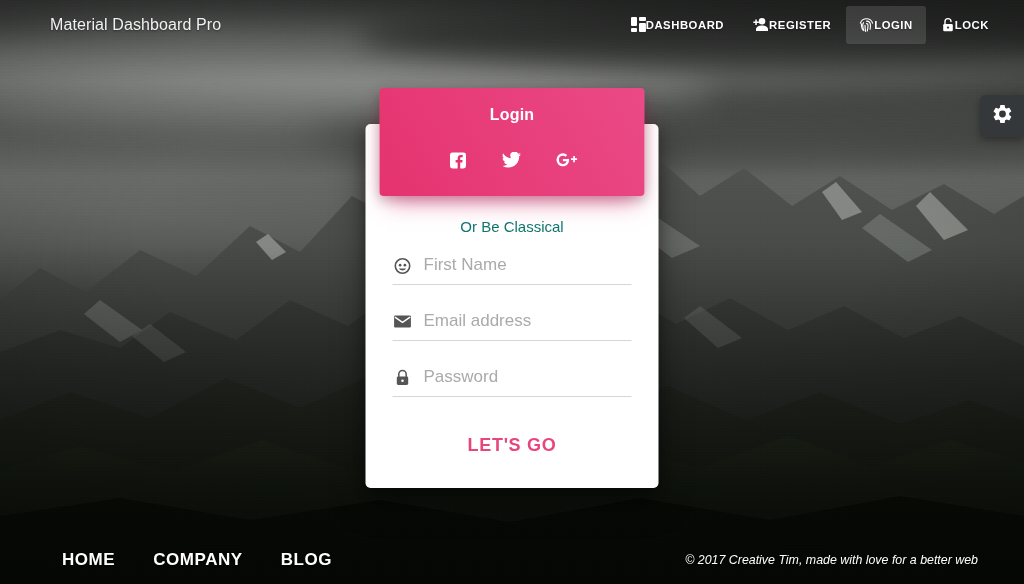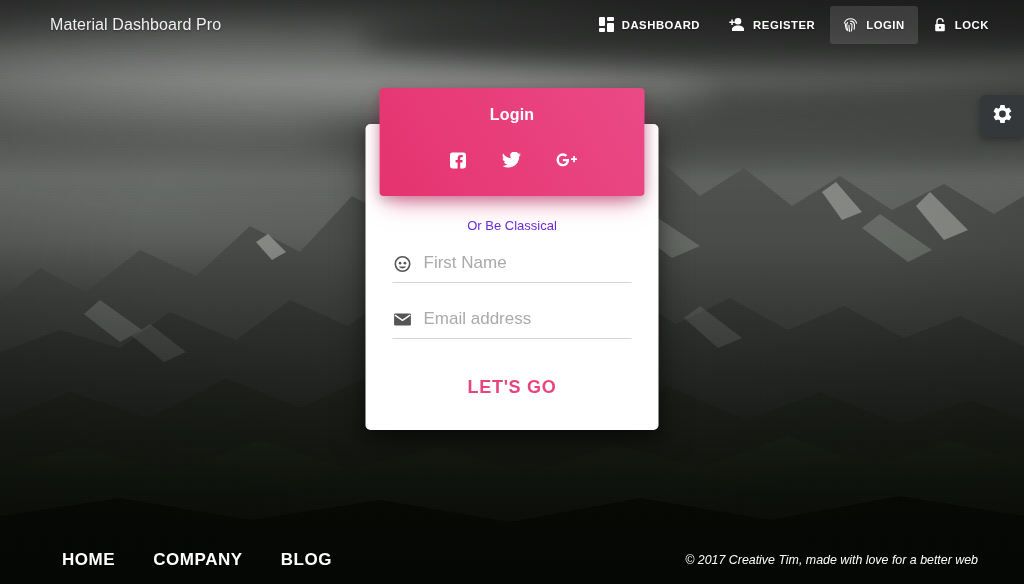--- a/index.html
+++ b/index.html
@@ -64,21 +64,21 @@
     color:#ffffff; opacity:.92;
     font-size:16px; font-weight:400; letter-spacing:.1px;
     text-shadow:0 1px 2px rgba(0,0,0,.45);
     cursor:pointer; white-space:nowrap;
   }
   #navlinks {
     margin-left:auto; margin-right:22px;
     display:flex; align-items:center; gap:2px;
   }
   .navitem {
-    display:flex; align-items:center; gap:8px;
+    display:flex; align-items:center; gap:0;
     padding:11px 13px; border-radius:3px;
     color:#ffffff; font-size:11.3px; font-weight:700;
     letter-spacing:.55px; text-transform:uppercase;
     white-space:nowrap; cursor:pointer;
     text-shadow:0 1px 2px rgba(0,0,0,.4);
   }
   .navitem.active { background:rgba(255,255,255,.13); }
   .navitem svg { display:block; }
 
   
@@ -115,21 +115,21 @@
     margin-top:25px;
     display:flex; align-items:center; justify-content:center; gap:28px;
   }
   .social-btn {
     width:26px; height:26px;
     display:flex; align-items:center; justify-content:center;
     cursor:pointer; color:#fff;
   }
   #divider-text {
     margin-top:22px; text-align:center;
-    color:#6d28d9; font-size:13px; font-weight:400;
+    color:#0f766e; font-size:15px; font-weight:400;
   }
 
   #form { margin-top:20px; padding:0 27px; }
   .field {
     display:flex; align-items:flex-end; gap:12px;
     padding-bottom:7px; margin-bottom:26px;
     border-bottom:1px solid #d6d6d6;
   }
   .field-icon {
     width:19px; height:19px; flex:0 0 19px;
@@ -372,20 +372,30 @@
     <div class="field">
       <span class="field-icon">
         <svg width="18" height="15" viewBox="0 0 18 15" fill="#555555">
           <rect x="0.6" y="1.6" width="16.8" height="11.8" rx="1.2"></rect>
           <path d="M1.4 3.1 9 8.4l7.6-5.3" fill="none" stroke="#ffffff" stroke-width="1.5"></path>
         </svg>
       </span>
       <input type="text" value="" placeholder="Email address" style="">
     </div>
 
+    <div class="field">
+      <span class="field-icon">
+        <svg width="16" height="18" viewBox="0 0 16 18" fill="none">
+          <path d="M4.3 7.4V5.2a3.7 3.7 0 0 1 7.4 0v2.2" stroke="#555555" stroke-width="1.5" stroke-linecap="round"></path>
+          <rect x="2.3" y="7.4" width="11.4" height="8.6" rx="1.4" fill="#555555"></rect>
+          <circle cx="8" cy="11.7" r="1.3" fill="#ffffff"></circle>
+        </svg>
+      </span>
+      <input type="password" value="" placeholder="Password" style="">
+    </div>
 
     <div id="submit-row">
       <button id="submit-btn">Let's Go</button>
     </div>
 
   </div>
 </div>
 
 <div id="footer">
   <div id="footer-nav">

